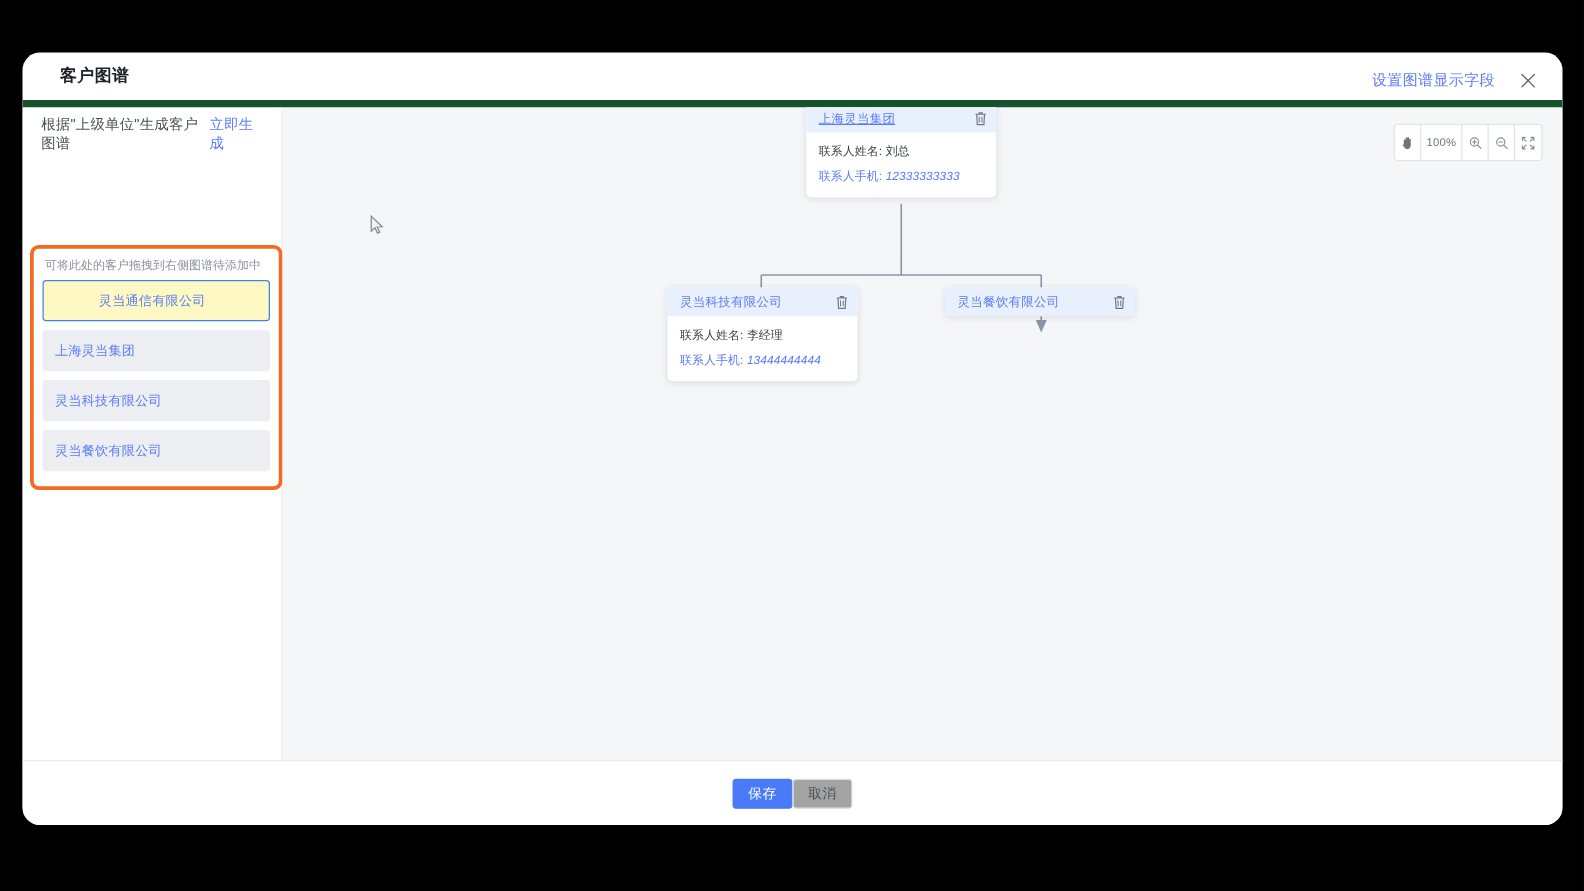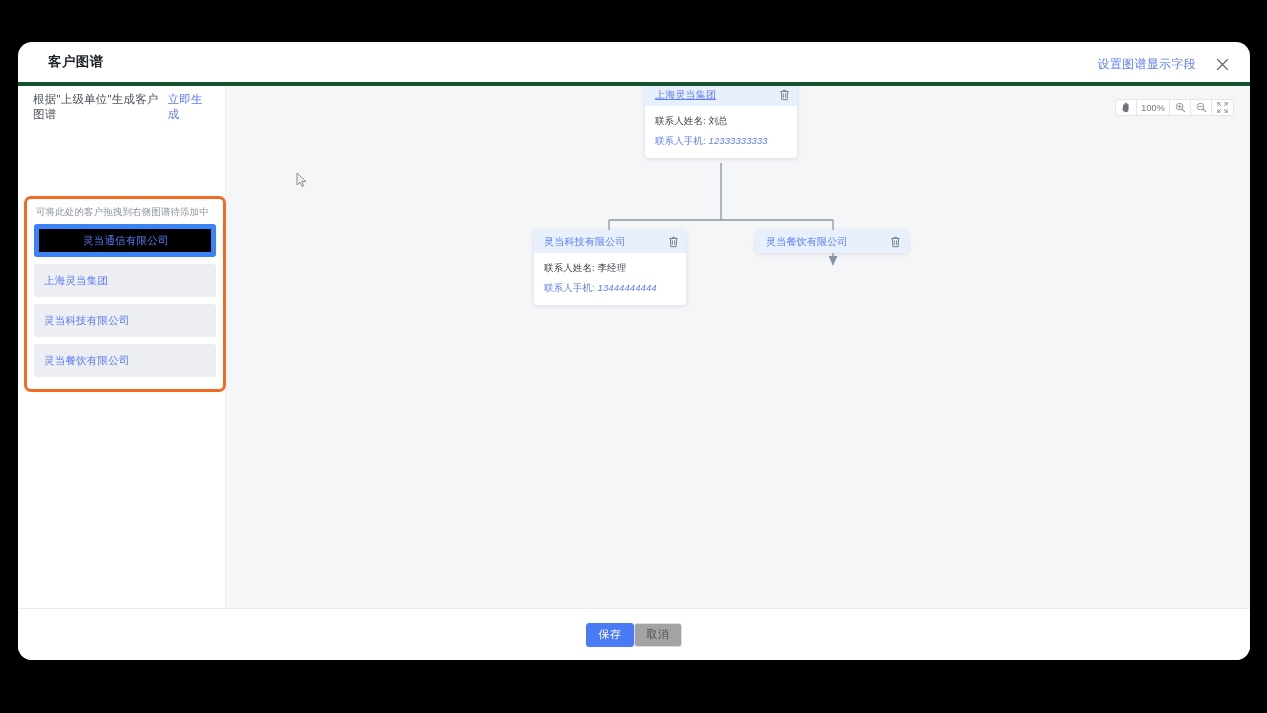--- a/index.html
+++ b/index.html
@@ -21,21 +21,21 @@
     overflow: hidden;
     display: flex;
     flex-direction: column;
   }
 
   
   .dlg-header {
     position: relative;
     height: 44px;
     flex: 0 0 44px;
-    border-bottom: 4px solid #14532d;
+    border-bottom: 6px solid #14532d;
     display: flex;
     align-items: center;
   }
   .dlg-title {
     margin-left: 30px;
     font-size: 13.5px;
     font-weight: bold;
     color: #1f2329;
     letter-spacing: .4px;
   }
@@ -126,34 +126,34 @@
     border-radius: 3px;
     display: flex;
     align-items: center;
     padding: 0 10px;
     margin-bottom: 7px;
     font-size: 10.5px;
     color: #5b7cfa;
     cursor: pointer;
     letter-spacing: .2px;
   }
-  .cust-item.plain { background: #000000; border: 5px solid #3b82f6; padding-left: 44px; }
+  .cust-item.plain { background: #fef9c3; border: 1px solid #3b82f6; padding-left: 44px; }
   .cust-item.filled { background: #eceef1; }
 
   
   .canvas {
     flex: 1 1 auto;
     position: relative;
     background: #f5f6f8;
     overflow: hidden;
   }
   .zoom-bar {
     position: absolute;
     right: 16px; top: 13px;
-    height: 17px;
+    height: 30px;
     display: flex;
     align-items: stretch;
     background: #ffffff;
     border: 1px solid #e3e5e9;
     border-radius: 3px;
     overflow: hidden;
     z-index: 5;
   }
   .zb-cell {
     display: flex; align-items: center; justify-content: center;

